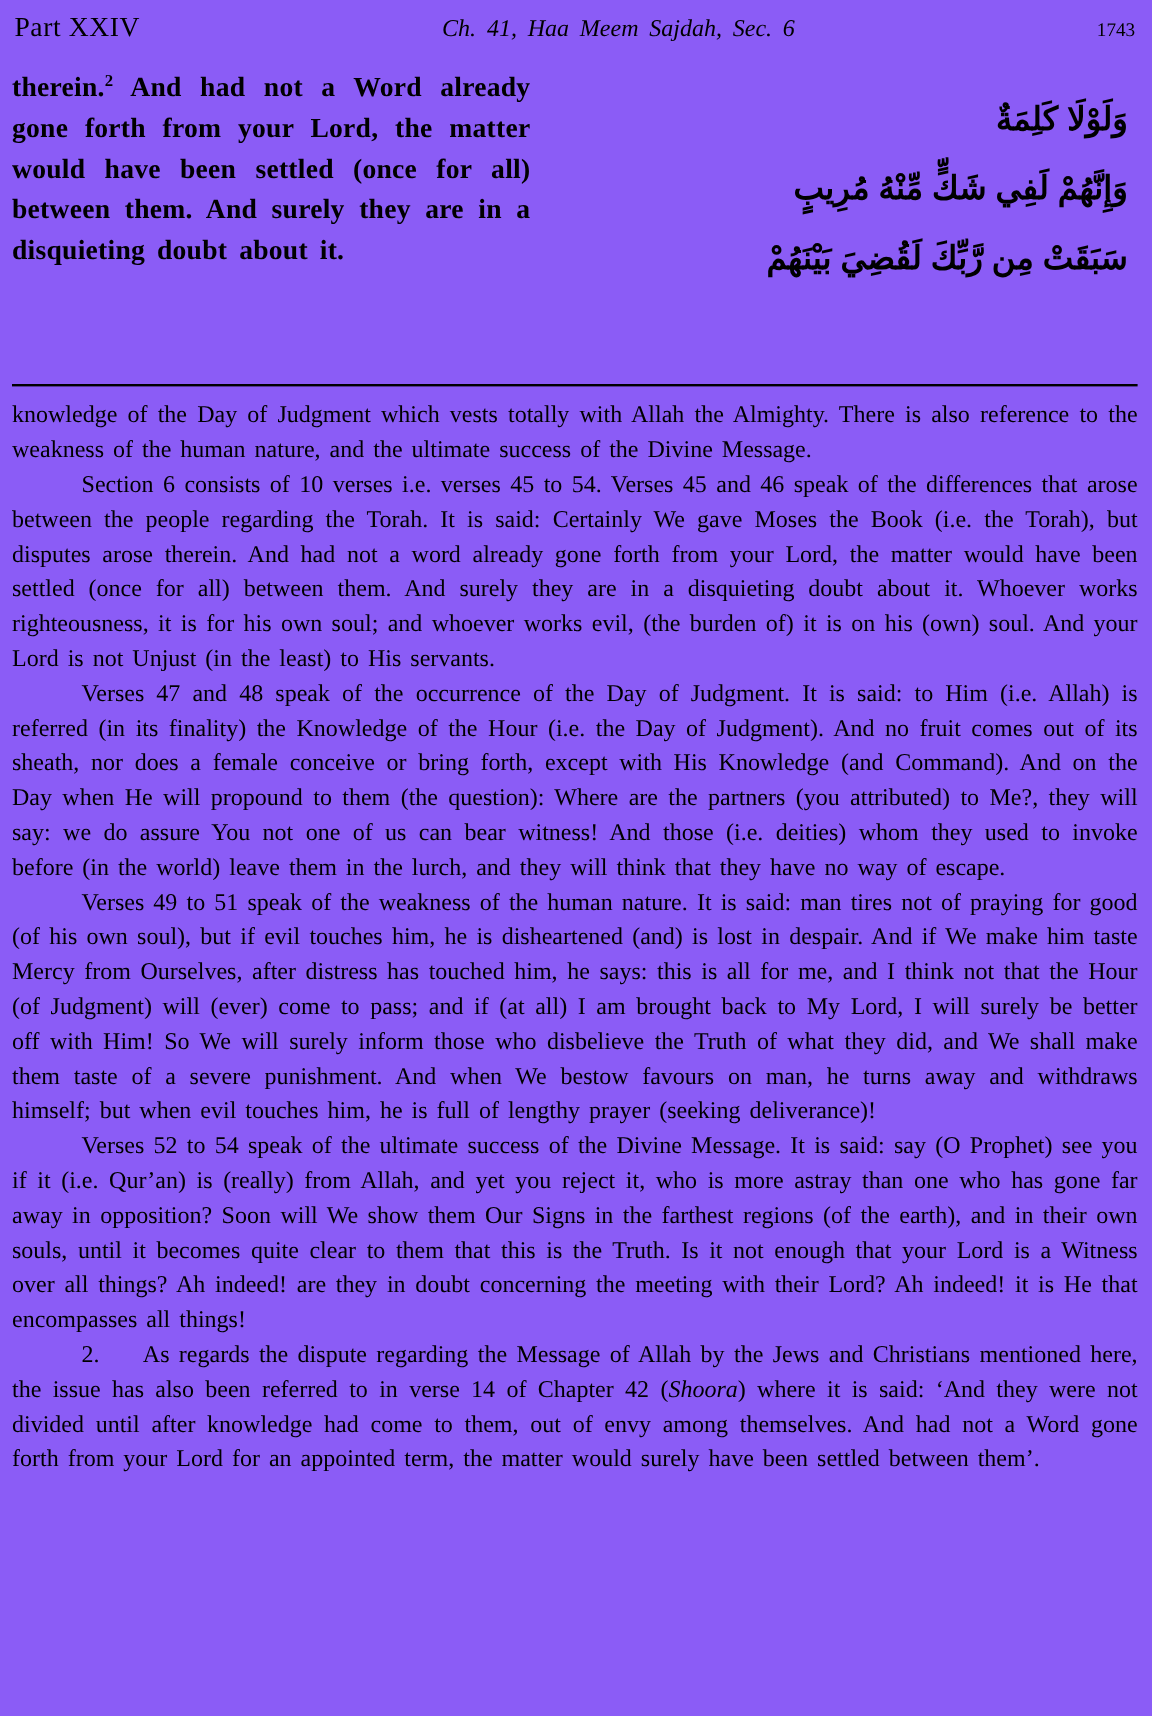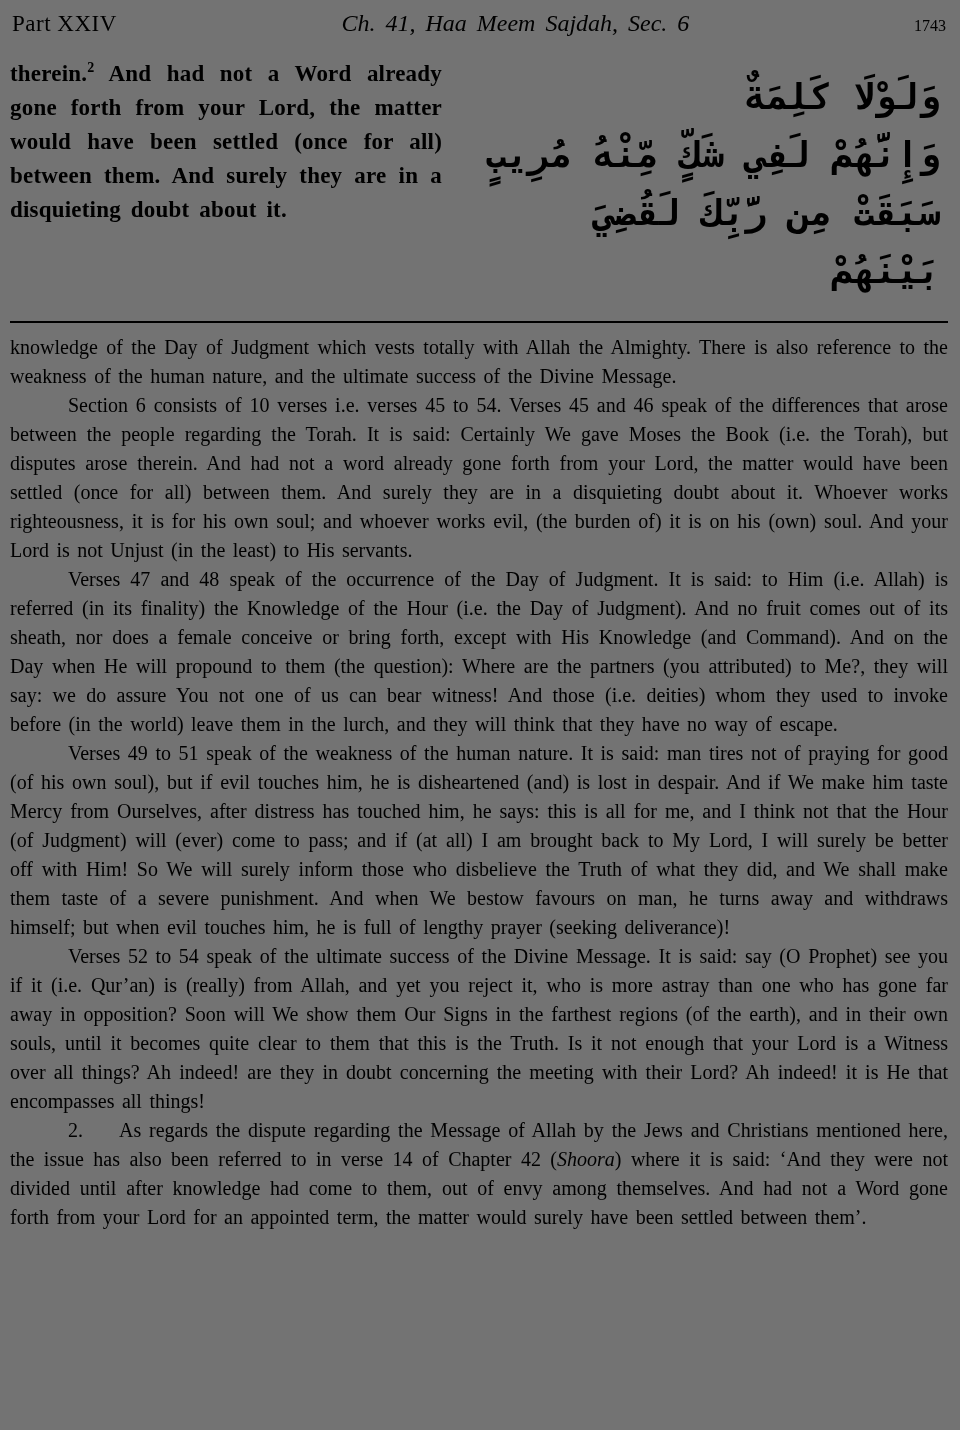--- a/index.html
+++ b/index.html
@@ -1,35 +1,35 @@
 <!DOCTYPE html>
 <html><head>
 <meta charset="utf-8">
 <style>
   * { margin:0; padding:0; box-sizing:border-box; }
   html, body { background:#ffffff; }
   .page {
     position:relative;
     width:960px; height:1430px;
     margin:0 auto;
-    background:#737373;
+    background:#8b5cf6;
     color:#000000;
     font-family:"Liberation Serif", serif;
     padding:6px 12px 0 10px;
     overflow:hidden;
   }
   .header {
     display:flex;
     justify-content:space-between;
     align-items:baseline;
     font-size:23px;
     padding:4px 2px 2px 2px;
   }
   .header-left { font-size:23px; letter-spacing:0.5px; }
-  .header-center { font-style:italic; font-size:24px; word-spacing:4px; }
+  .header-center { font-style:italic; font-size:20px; word-spacing:4px; }
   .header-right { font-size:16px; }
   .top-section {
     display:flex;
     justify-content:space-between;
     margin-top:18px;
     min-height:248px;
   }
   .translation {
     width:432px;
     font-weight:bold;
@@ -40,22 +40,22 @@
     letter-spacing:0.2px;
   }
   .translation sup {
     font-size:14px;
     line-height:0;
   }
   .arabic {
     width:470px;
     direction:rtl;
     text-align:right;
-    font-family:Liberation Mono, monospace;
-    font-size:36px;
+    font-family:Liberation Sans, sans-serif;
+    font-size:27px;
     line-height:58px;
     padding:14px 8px 0 0;
     font-weight:bold;
   }
   .rule {
     border:none;
     border-top:2px solid #000000;
     margin-top:16px;
   }
   .body-text {

